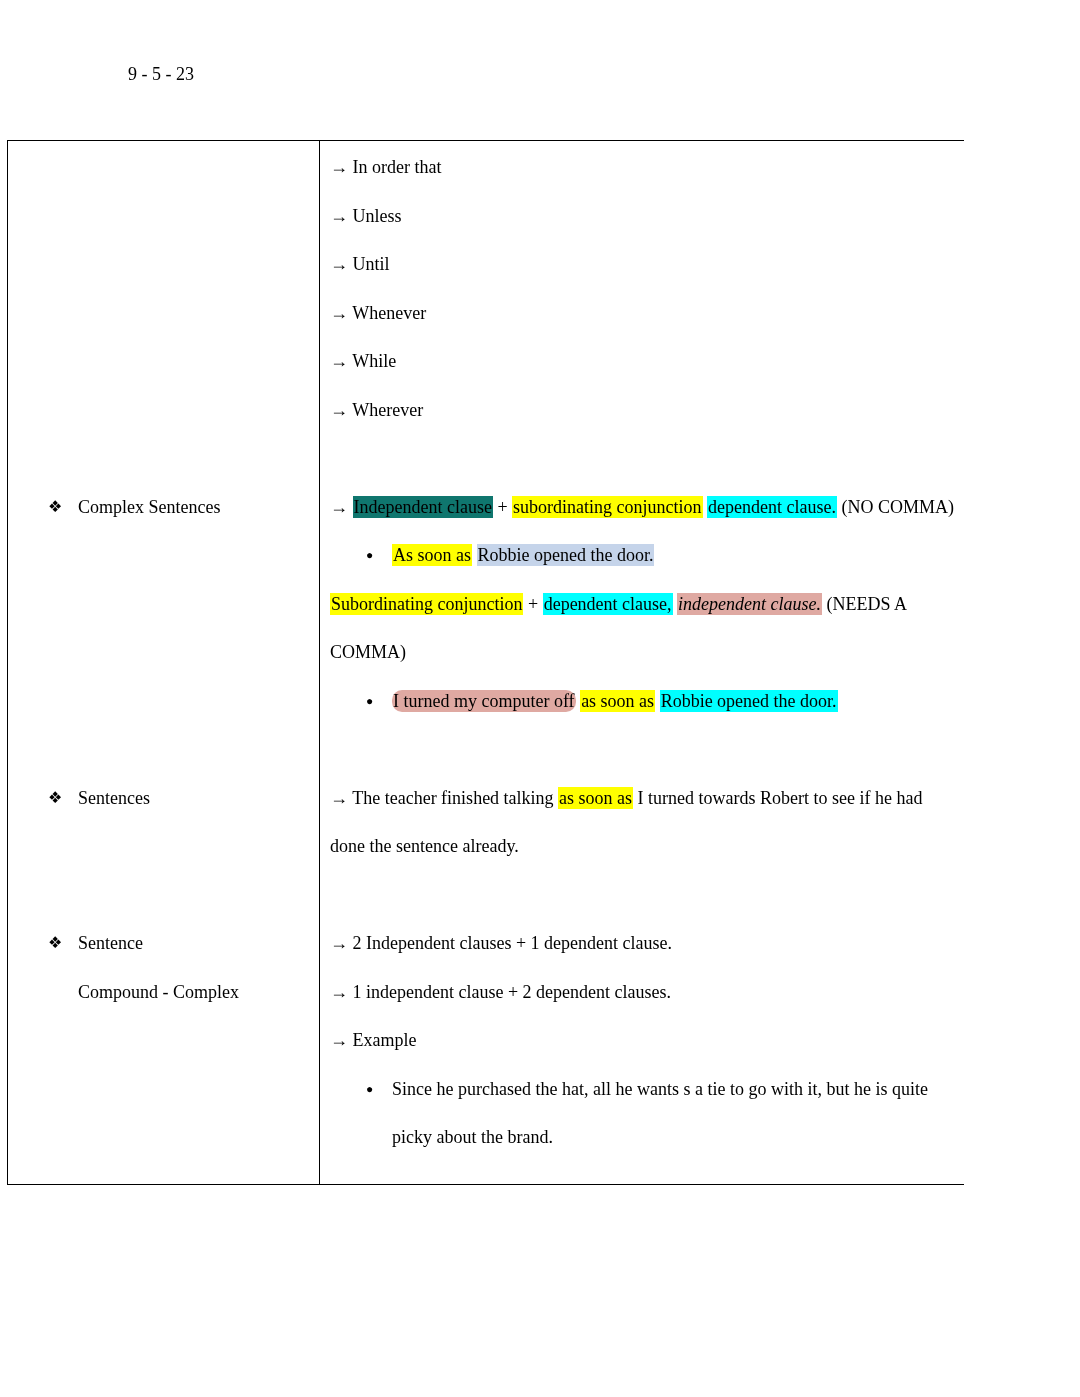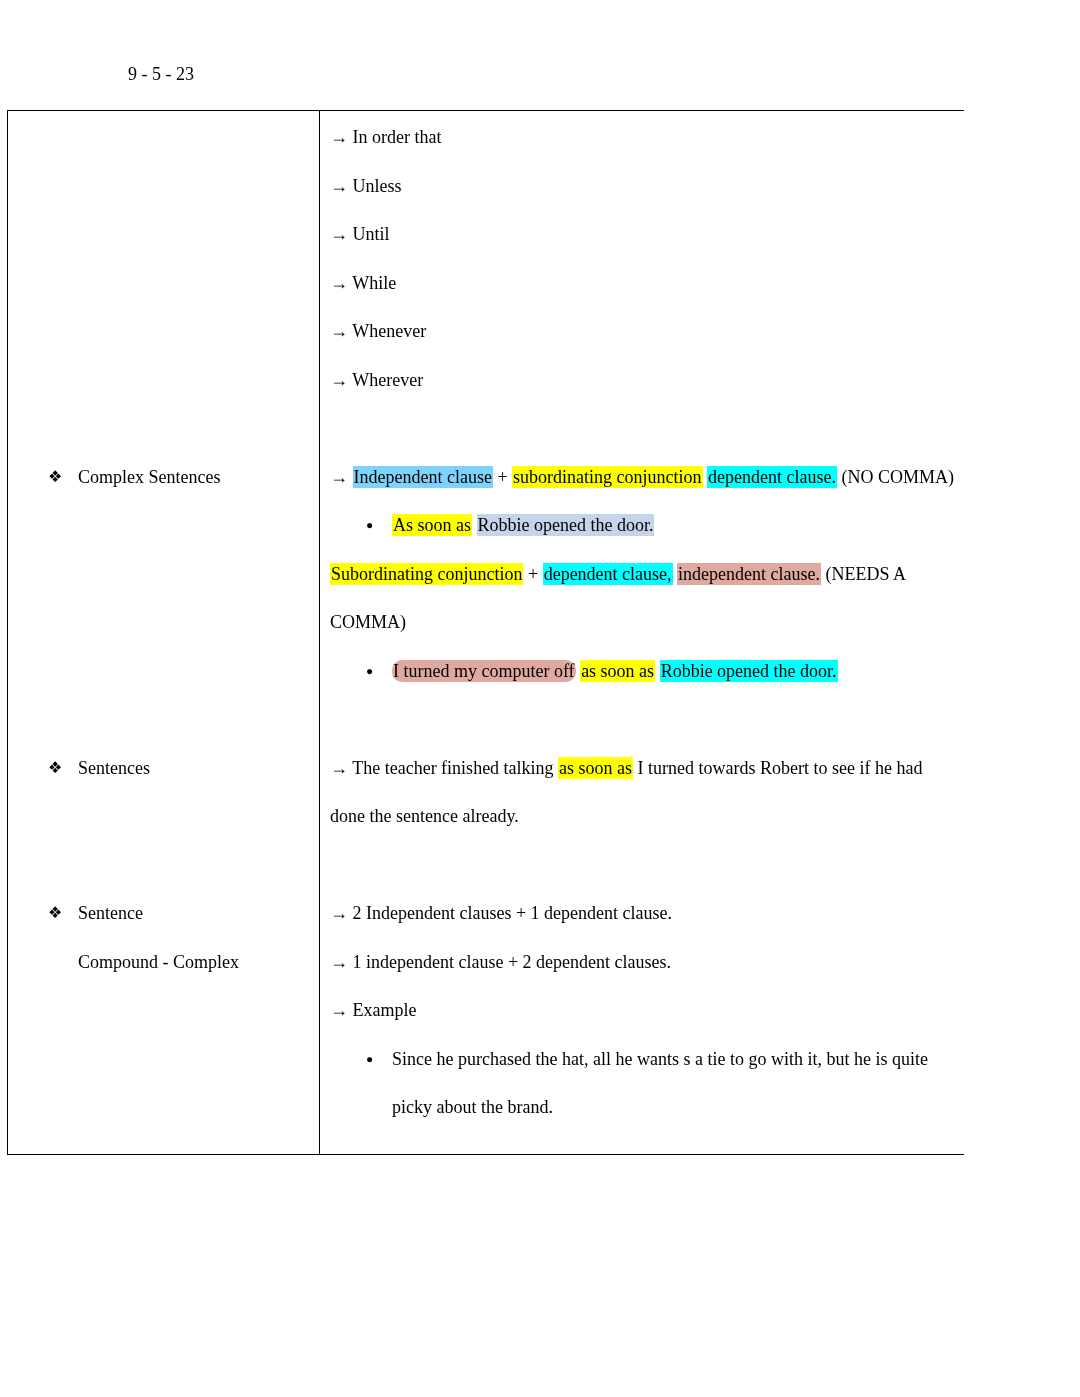--- a/index.html
+++ b/index.html
@@ -19,21 +19,21 @@
   .date-heading {
     position: absolute;
     left: 128px;
     top: 62px;
     font-size: 18px;
     line-height: 24px;
   }
   .notes-table {
     position: absolute;
     left: 7px;
-    top: 110px;
+    top: 140px;
     width: 1063px;
     border: 1.6px solid #000000;
     box-sizing: border-box;
     font-size: 18px;
   }
   .t-row {
     display: grid;
     grid-template-columns: 312px 1fr;
   }
   .cell { box-sizing: border-box; }
@@ -79,37 +79,37 @@
 
 <div class="page">
   <div class="date-heading">9 - 5 - 23</div>
   <div class="notes-table" id="notes-table">
       <div class="t-row">
         <div class="cell left"></div>
         <div class="cell right">
           <div class="para arrow"><span class="arrow-icon">→ </span><span>In order that</span></div>
           <div class="para arrow"><span class="arrow-icon">→ </span><span>Unless</span></div>
           <div class="para arrow"><span class="arrow-icon">→ </span><span>Until</span></div>
+          <div class="para arrow"><span class="arrow-icon">→ </span><span>Whenever</span></div>
           <div class="para arrow"><span class="arrow-icon">→ </span><span>While</span></div>
-          <div class="para arrow"><span class="arrow-icon">→ </span><span>Whenever</span></div>
           <div class="para arrow"><span class="arrow-icon">→ </span><span>Wherever</span></div>
           <div class="para blank">&nbsp;</div>
         </div>
       </div>
       <div class="t-row">
         <div class="cell left">
           <div class="left-item">
             <span class="diamond-icon">❖</span>
             <div class="left-line">Complex Sentences</div>
           </div>
         </div>
         <div class="cell right">
-          <div class="para arrow"><span class="arrow-icon">→ </span><span class="hl" style="background-color: #7dd3fc;">Independent clause</span><span> + </span><span class="hl" style="background-color: rgb(255, 255, 0);">subordinating conjunction</span><span> </span><span class="hl" style="background-color: rgb(0, 255, 255);">dependent clause.</span><span> (NO COMMA)</span></div>
+          <div class="para arrow"><span class="arrow-icon">→ </span><span class="hl" style="background-color: #0f766e;">Independent clause</span><span> + </span><span class="hl" style="background-color: rgb(255, 255, 0);">subordinating conjunction</span><span> </span><span class="hl" style="background-color: rgb(0, 255, 255);">dependent clause.</span><span> (NO COMMA)</span></div>
           <div class="para bullet"><span class="bullet-icon">●</span><span class="hl" style="background-color: rgb(255, 255, 0);">As soon as</span><span> </span><span class="hl" style="background-color: rgb(197, 212, 234);">Robbie opened the door.</span></div>
-          <div class="para plain"><span class="hl" style="background-color: rgb(255, 255, 0);">Subordinating conjunction</span><span> + </span><span class="hl" style="background-color: rgb(0, 255, 255);">dependent clause,</span><span> </span><span class="hl" style="background-color: rgb(223, 169, 162);">independent clause.</span><span> (NEEDS A</span></div>
+          <div class="para plain"><span class="hl" style="background-color: rgb(255, 255, 0);">Subordinating conjunction</span><span> + </span><span class="hl" style="background-color: rgb(0, 255, 255);">dependent clause,</span><span> </span><span class="hl" style="background-color: rgb(223, 169, 162); font-style: italic;">independent clause.</span><span> (NEEDS A</span></div>
           <div class="para plain"><span>COMMA)</span></div>
           <div class="para bullet"><span class="bullet-icon">●</span><span class="hl" style="background-color: rgb(223, 169, 162); border-radius: 10px;">I turned my computer off</span><span> </span><span class="hl" style="background-color: rgb(255, 255, 0);">as soon as</span><span> </span><span class="hl" style="background-color: rgb(0, 255, 255);">Robbie opened the door.</span></div>
           <div class="para blank">&nbsp;</div>
         </div>
       </div>
       <div class="t-row">
         <div class="cell left">
           <div class="left-item">
             <span class="diamond-icon">❖</span>
             <div class="left-line">Sentences</div>

